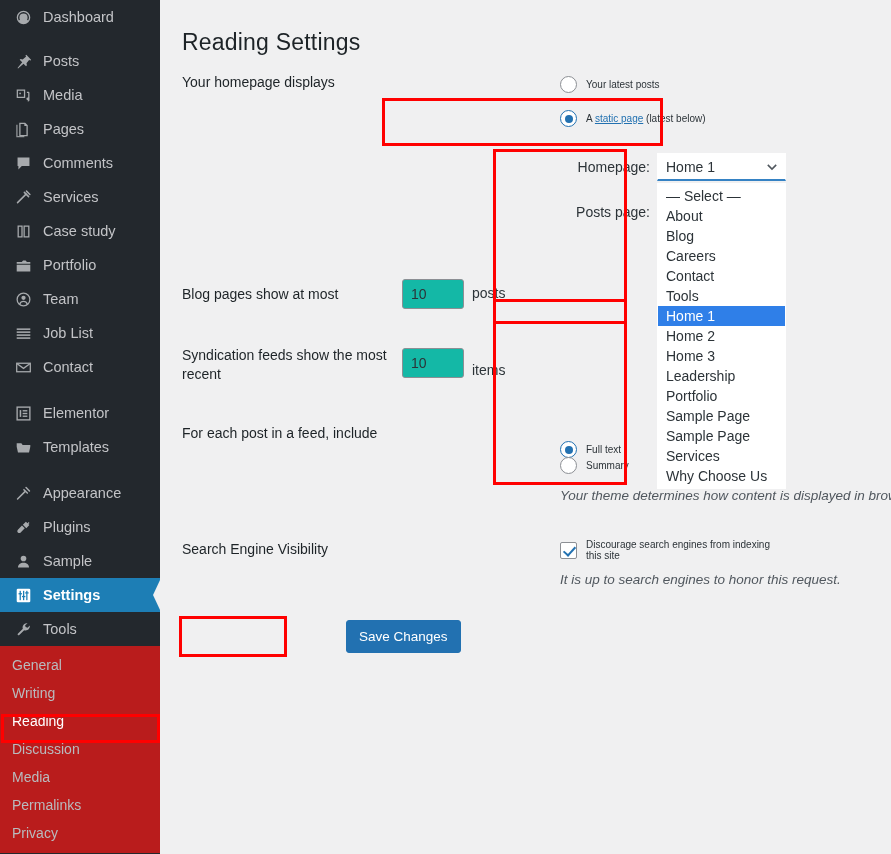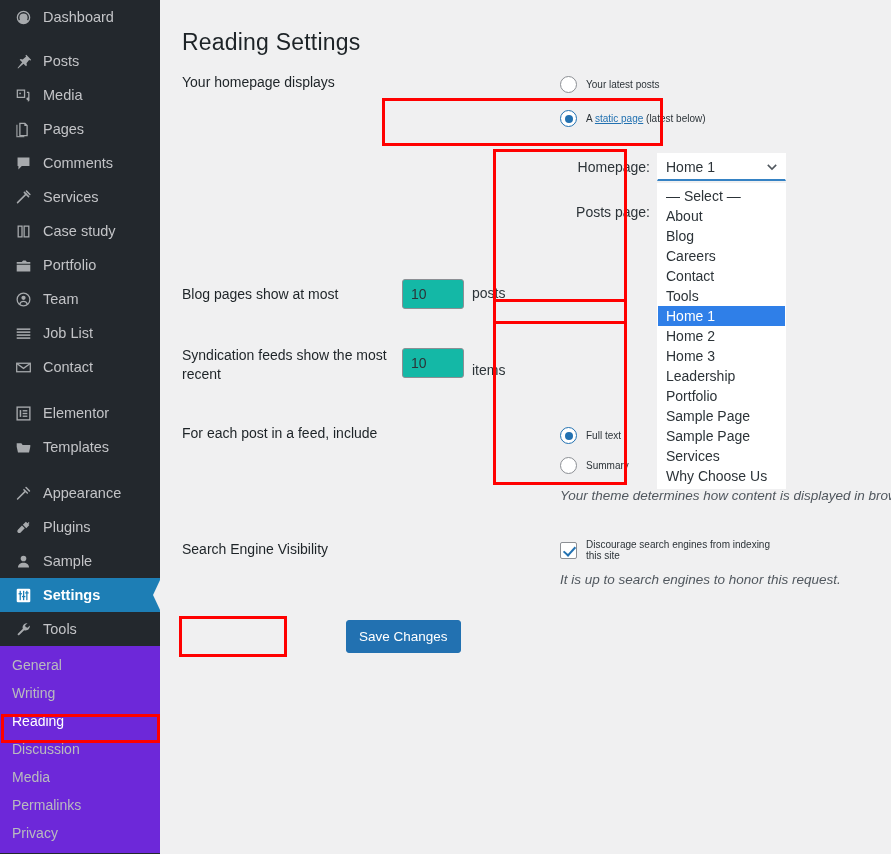--- a/index.html
+++ b/index.html
@@ -47,21 +47,21 @@
   .menu-item.current .mi-icon { color: #fff; }
   .menu-item.current .notch {
     position: absolute; right: -1px; top: 0;
     width: 0; height: 0;
     border-top: 17px solid transparent;
     border-bottom: 17px solid transparent;
     border-right: 8px solid #f0f0f1;
   }
 
   
-  #submenu { background: #6d28d9; padding: 5px 0 6px 0; }
+  #submenu { background: #b91c1c; padding: 5px 0 6px 0; }
   .sub-item {
     position: relative;
     display: flex; align-items: center;
     height: 28px;
     padding-left: 12px;
     font-size: 14px;
     color: #b9bbbe;
   }
   .sub-item.active { color: #fff; font-weight: normal; }
 
@@ -415,21 +415,21 @@
     <div class="row-label" style="left:22px; top:285px;">Blog pages show at most</div>
     <div class="num-input" style="left:242px; top:279px;">10</div>
     <div class="inline-label" style="left:312px; top:285px; width:60px; text-align:left;">posts</div>
 
     <div class="row-label" style="left:22px; top:346px;">Syndication feeds show the most recent</div>
     <div class="num-input" style="left:242px; top:348px;">10</div>
     <div class="inline-label" style="left:312px; top:354px; width:60px; text-align:left;margin-top:8px;">items</div>
 
     <div class="row-label" style="left:22px; top:424px;">For each post in a feed, include</div>
 
-    <div class="radio-line" style="left:400px; top:427px;">
+    <div class="radio-line" style="left:400px; top:441px;">
       <span class="radio checked"></span>
       <span>Full text</span>
     </div>
     <div class="radio-line" style="left:400px; top:457px;">
       <span class="radio"></span>
       <span>Summary</span>
     </div>
 
     <div class="help-text" style="left:400px; top:488px;">
       <span>Your theme determines how content is displayed in browsers. </span>

